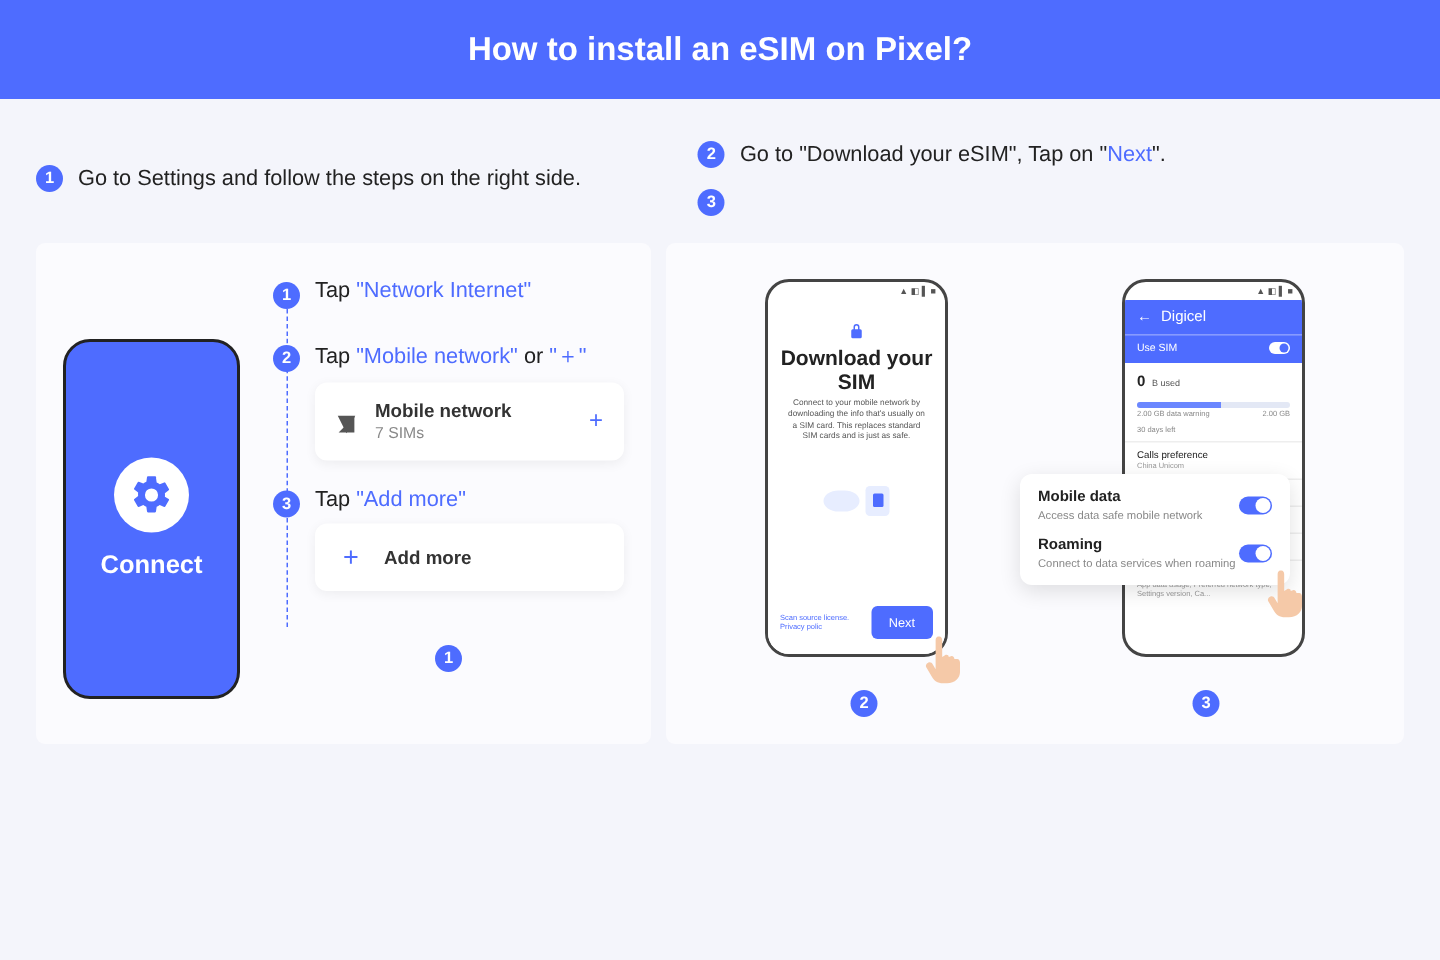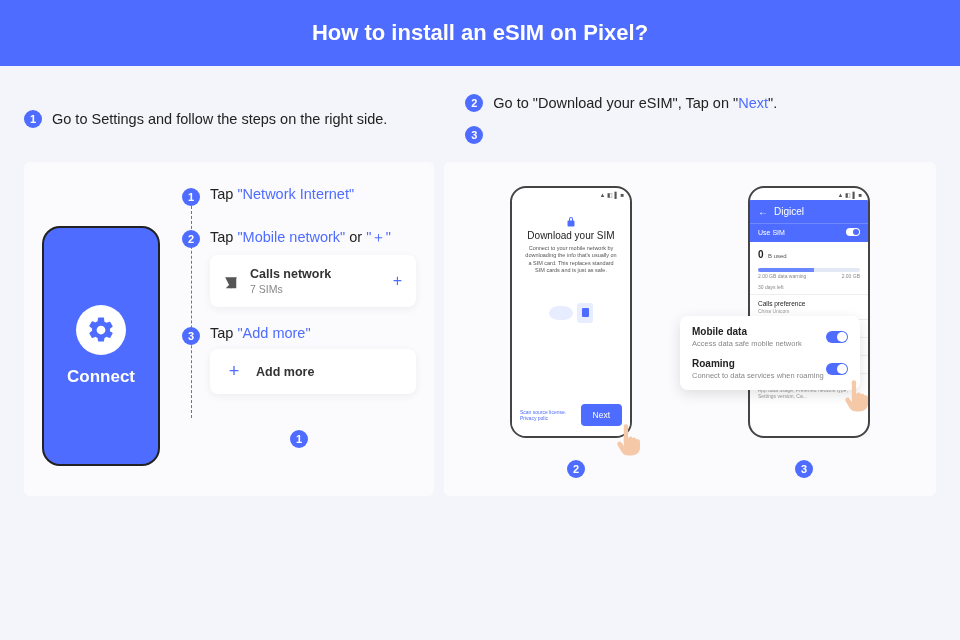--- a/index.html
+++ b/index.html
@@ -34,21 +34,21 @@
   .card-sub { font-size: 10.5px; color: #888; margin-top: 2px; }
   .card .plus { margin-left: auto; color: #4e6cff; font-size: 16px; font-weight: 400; }
   .card .plus-left { color: #4e6cff; font-size: 18px; font-weight: 300; width: 20px; text-align: center; }
   .panel-footer { display: flex; justify-content: center; margin-top: 18px; }
   .panel-right-phones { display: flex; justify-content: space-around; gap: 20px; flex: 1; position: relative; }
   .mini-phone { width: 122px; height: 252px; border: 2px solid #444; border-radius: 16px; background: #fff; position: relative; overflow: hidden; }
   .mini-phone .statusbar { height: 12px; display: flex; justify-content: flex-end; align-items: center; padding: 2px 6px; font-size: 6px; color: #555; gap: 2px; }
   .mp-body { padding: 8px 8px; background: #fff; height: calc(100% - 12px); }
   .mp-center { text-align: center; }
   .mp-lock { width: 12px; height: 12px; margin: 6px auto 4px auto; }
-  .mp-title { font-size: 10px; font-weight: 400; margin-bottom: 4px; }
+  .mp-title { font-size: 14px; font-weight: 700; margin-bottom: 4px; }
   .mp-desc { font-size: 5.5px; color: #555; line-height: 1.35; margin: 0 4px; }
   .mp-illustration { margin: 28px auto 20px auto; display: flex; align-items: center; justify-content: center; gap: 4px; }
   .cloud { width: 24px; height: 14px; border-radius: 50%/60%; background: #e7edff; position: relative; }
   .simchip { width: 16px; height: 20px; background: #e7edff; border-radius: 3px; display: flex; align-items: center; justify-content: center; }
   .simchip::after { content: ""; width: 7px; height: 9px; background: #4e6cff; border-radius: 1px; }
   .mp-bottom { position: absolute; bottom: 10px; left: 8px; right: 8px; display: flex; align-items: center; justify-content: space-between; }
   .mp-link { font-size: 5px; color: #4e6cff; }
   .mp-next { background: #4e6cff; color: #fff; font-size: 8.5px; padding: 6px 12px; border-radius: 4px; font-weight: 500; }
   .hand { position: absolute; bottom: -20px; right: -18px; width: 40px; height: 40px; }
   .hand svg { width: 40px; height: 40px; }
@@ -139,21 +139,21 @@
             <span>Tap </span><span class="hl">"Mobile network"</span><span> or </span><span class="hl">"＋"</span>
           </div>
           <div class="card">
             <div class="signal">
               <svg viewBox="0 0 24 24" width="14" height="14" fill="#555">
                   <path d="M2 22h20L12 2z" transform="scale(1,-1) translate(0,-24)"></path>
                   <path d="M3 21 L21 21 L21 3 z" fill="#555"></path>
                 </svg>
             </div>
             <div>
-              <div class="card-title">Calls network</div>
+              <div class="card-title">Mobile network</div>
               <div class="card-sub">7 SIMs</div>
             </div>
             <span class="plus">+</span>
           </div>
         </div>
       </div>
 
       <div class="step">
         <span class="numcircle">3</span>
         <div class="step-body">

